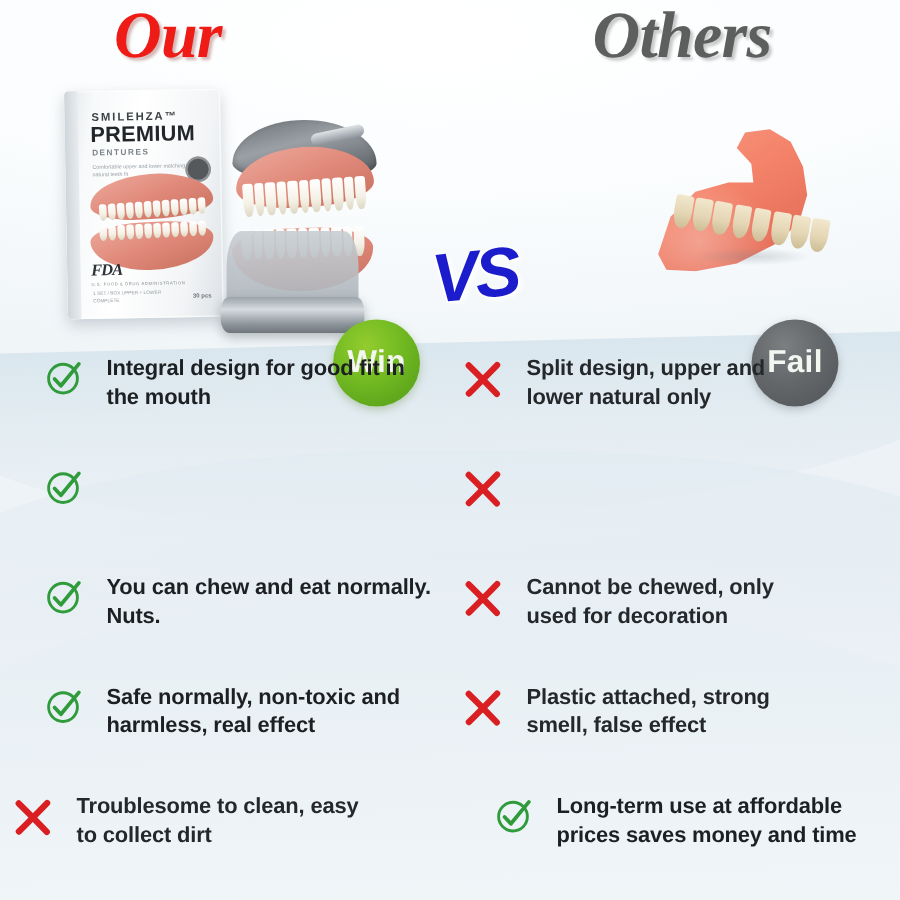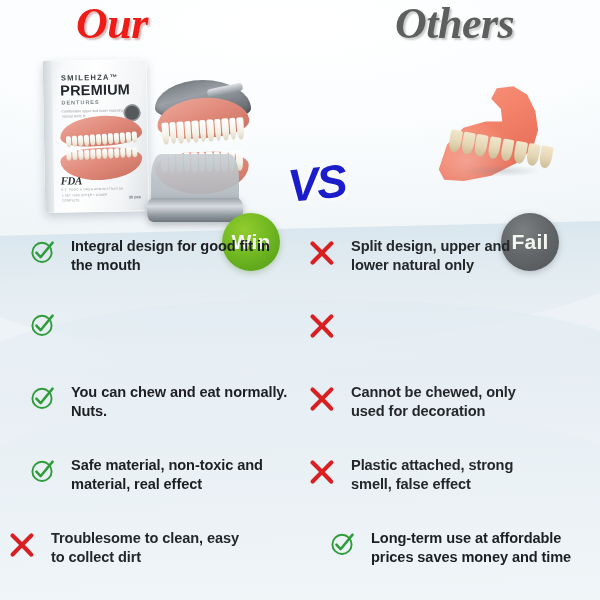--- a/index.html
+++ b/index.html
@@ -448,21 +448,21 @@
     </div>
 
     <div class="row" style="top:219px">
       <div class="col col-left">
         <span class="icon icon-check">
           <svg viewBox="0 0 26 26">
               <circle cx="12" cy="13.4" r="9.6" fill="none" stroke="#2f9b3b" stroke-width="1.9"></circle>
               <path d="M6.4 13.6 L10.6 18.2 L22.6 3.6" fill="none" stroke="#2f9b3b" stroke-width="2.5" stroke-linecap="round" stroke-linejoin="round"></path>
             </svg>
         </span>
-        <span class="text">Safe material, non-toxic and material, real effect</span>
+        <span class="text">Safe normally, non-toxic and harmless, real effect</span>
       </div>
       <div class="col col-right">
         <span class="icon icon-x">
           <svg viewBox="0 0 28 26">
               <path d="M4.5 3.6 C10 9 17 16 23.2 22.6" stroke="#d91f22" stroke-width="4.2" stroke-linecap="round" fill="none"></path>
               <path d="M23.4 3.4 C18 9 10.6 16.4 4.6 22.4" stroke="#d91f22" stroke-width="4.2" stroke-linecap="round" fill="none"></path>
             </svg>
         </span>
         <span class="text">Plastic attached, strong smell, false effect</span>
       </div>

